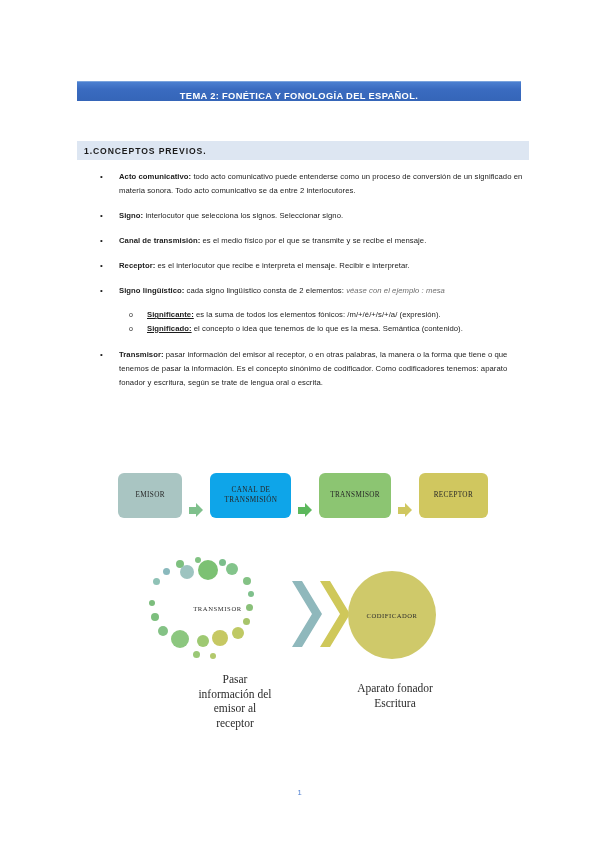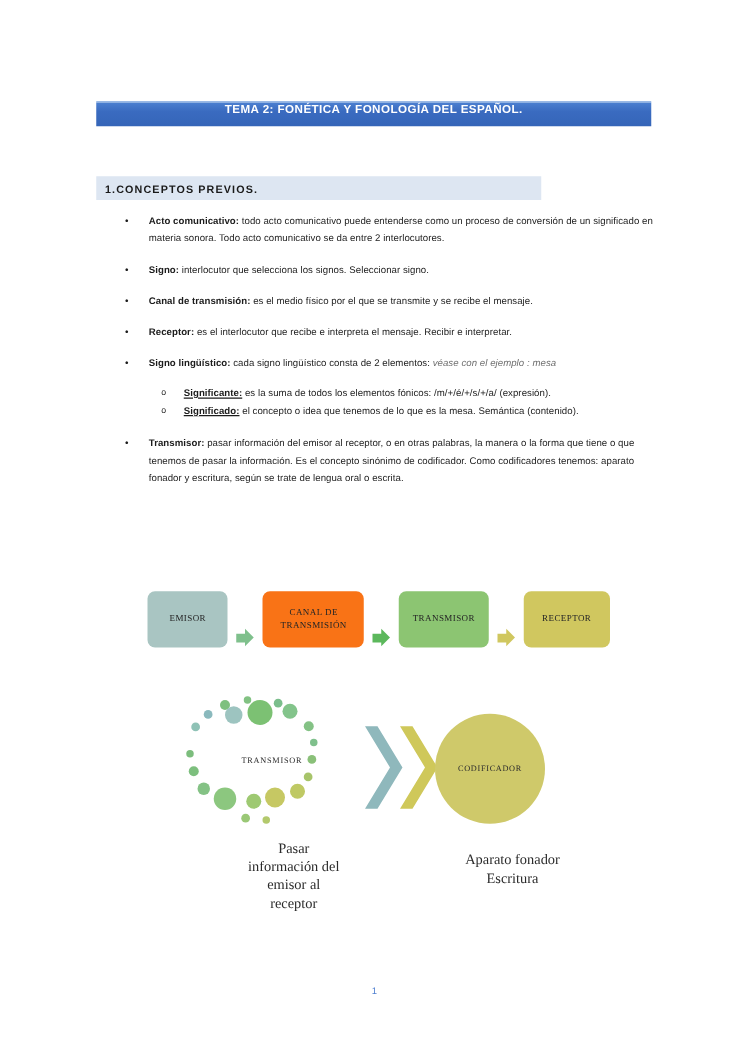--- a/index.html
+++ b/index.html
@@ -23,21 +23,21 @@
   
   .title-bar {
     position: absolute;
     left: 77px;
     top: 81px;
     width: 444px;
     height: 20px;
     background: linear-gradient(to bottom, #4b7fd0 0%, #3a6bc0 38%, #3565b8 100%);
     border-top: 1px solid #7aa3dd;
     display: flex;
-    align-items: flex-start;
+    align-items: flex-end;
     justify-content: center;
     box-sizing: border-box;
   }
   .title-bar span {
     color: #ffffff;
     font-size: 9.3px;
     font-weight: bold;
     letter-spacing: 0.35px;
   }
 
@@ -49,21 +49,21 @@
     text-align: center;
     color: #6f93d4;
     font-size: 9.1px;
     letter-spacing: 0.1px;
   }
 
   .section-band {
     position: absolute;
     left: 77px;
     top: 141px;
-    width: 356px;
+    width: 452px;
     height: 19px;
     background: #dde6f2;
     display: flex;
     align-items: center;
     box-sizing: border-box;
   }
   .section-band span {
     color: #1a1a1a;
     font-size: 8.6px;
     font-weight: bold;
@@ -144,21 +144,21 @@
     text-align: center;
     font-family: "Liberation Serif", serif;
     font-size: 7.2px;
     color: #262626;
     letter-spacing: 0.35px;
     line-height: 9.5px;
     box-sizing: border-box;
     padding: 2px;
   }
   .pbox.b1 { width: 66px; background: #a9c5c2; }
-  .pbox.b2 { width: 83px; background: #f97316; }
+  .pbox.b2 { width: 83px; background: #0ea5e9; }
   .pbox.b3 { width: 73px; background: #8cc572; }
   .pbox.b4 { width: 71px; background: #d0c75f; }
 
   .arrow {
     width: 14px;
     height: 15px;
     margin: 0 7px;
     flex: none;
     position: relative;
   }
@@ -244,21 +244,21 @@
 
   .cap {
     position: absolute;
     font-family: "Liberation Serif", serif;
     font-size: 11.5px;
     line-height: 14.5px;
     color: #2b2b2b;
     text-align: center;
   }
   .cap-left { left: 170px; top: 672px; width: 130px; }
-  .cap-right { left: 344px; top: 681px; width: 132px; }
+  .cap-right { left: 329px; top: 681px; width: 132px; }
 
   .page-num {
     position: absolute;
     left: 0;
     top: 788px;
     width: 599px;
     text-align: center;
     font-size: 7.6px;
     color: #4f7fd0;
   }

